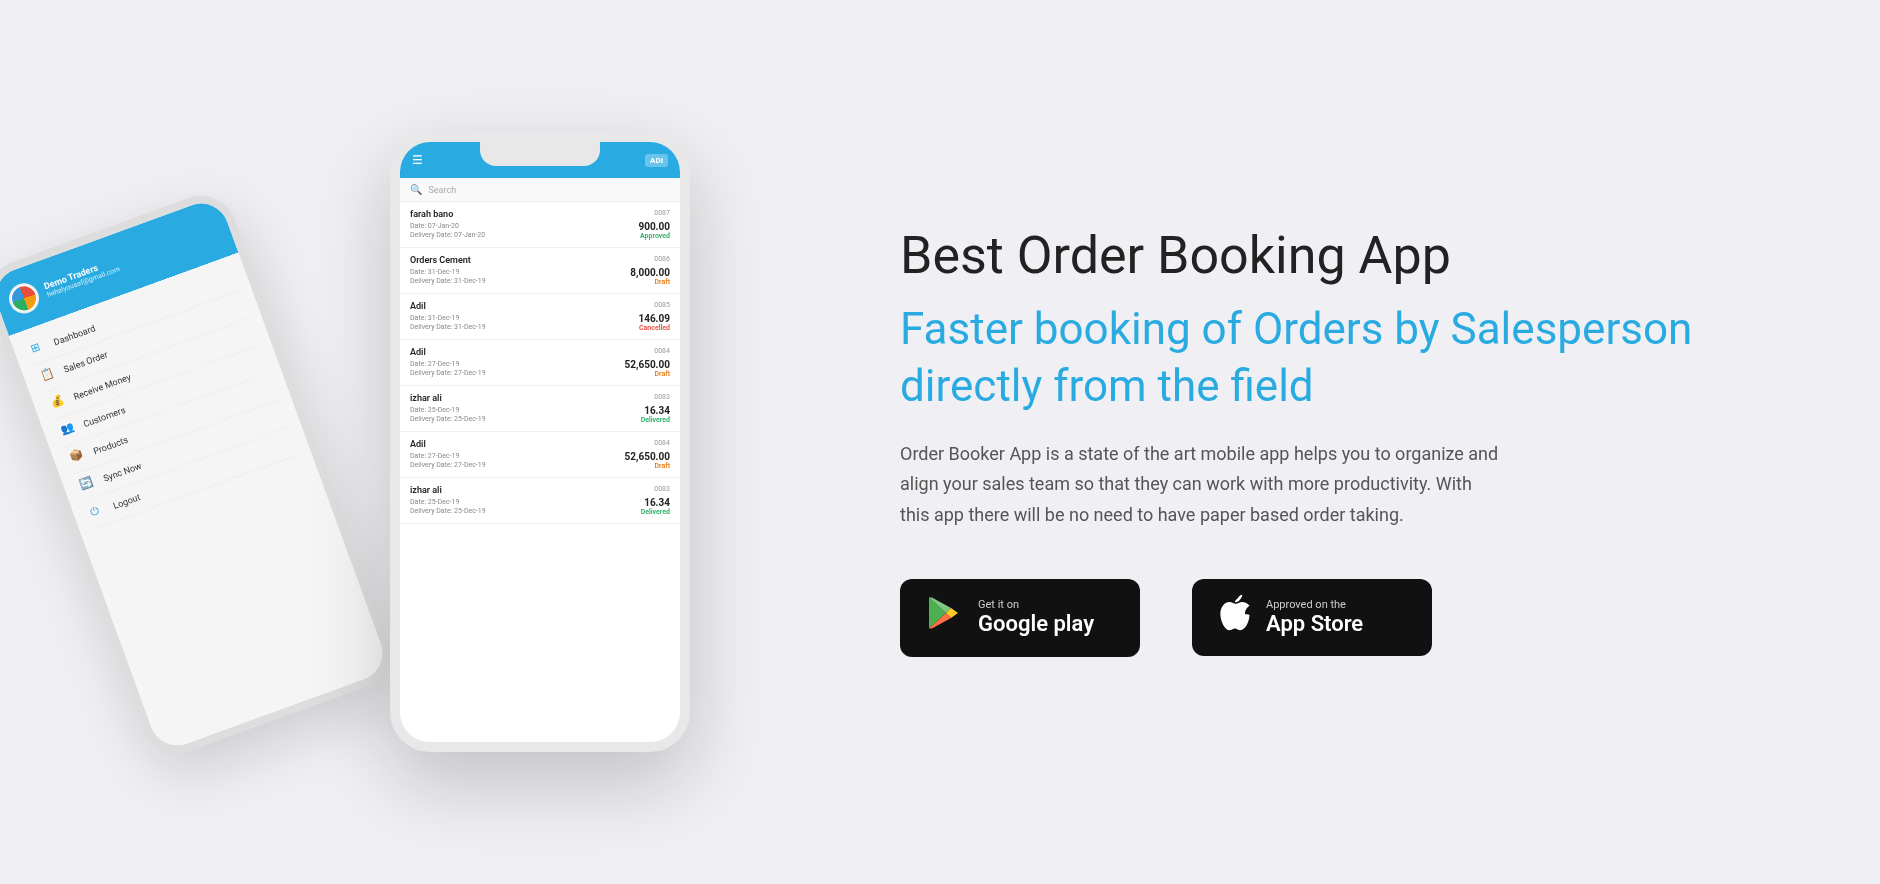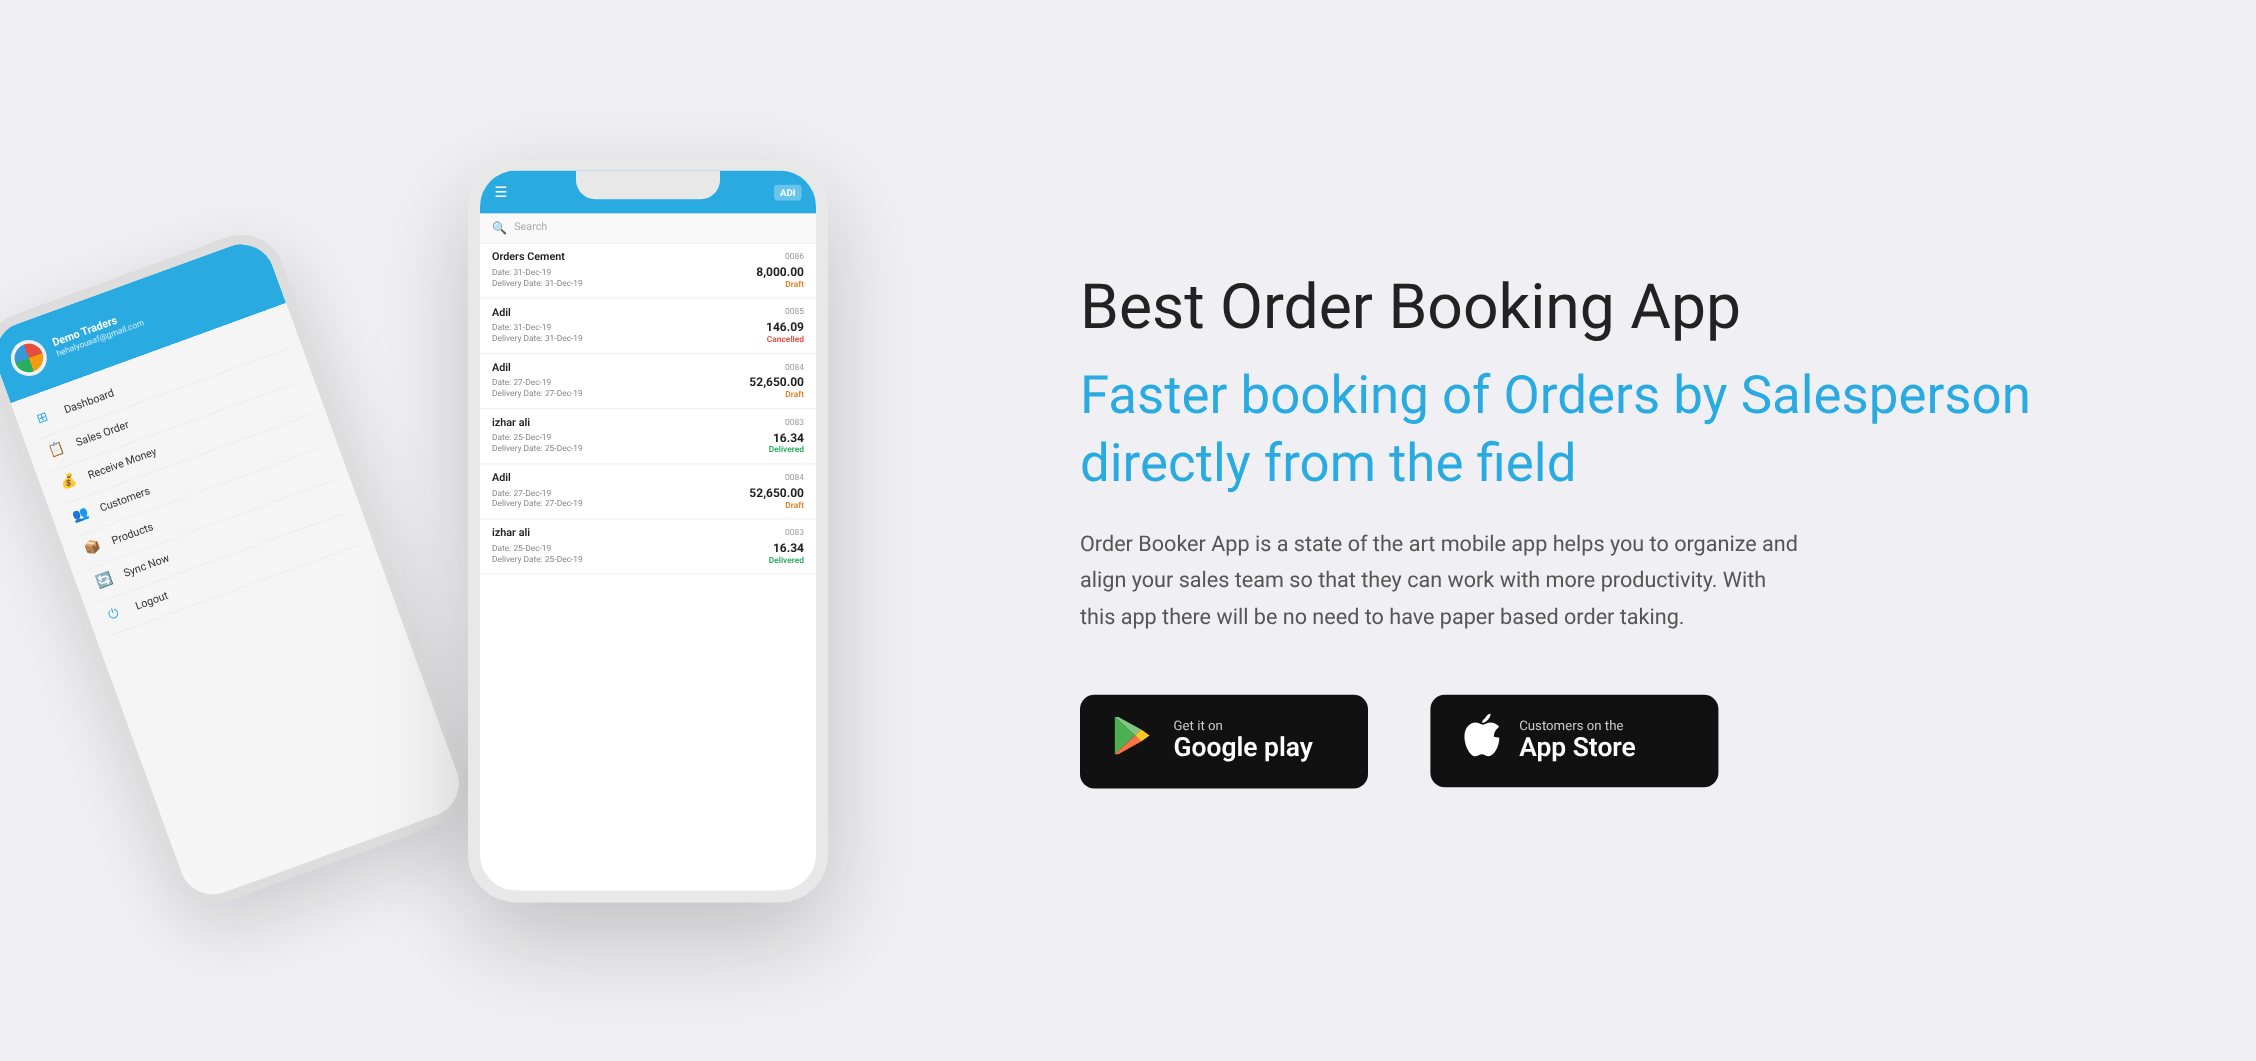--- a/index.html
+++ b/index.html
@@ -414,20 +414,36 @@
         <span class="adi-badge">ADI</span>
       </div>
 
       <div class="phone-search">
         <span class="search-icon-small">🔍</span>
         <span class="search-placeholder">Search</span>
       </div>
 
       <div class="phone-orders-list">
 
+        <div class="order-item">
+          <div class="order-item-top">
+            <span class="order-name">farah bano</span>
+            <span class="order-number">0087</span>
+          </div>
+          <div class="order-meta">
+            <div class="order-date-info">
+              <span class="order-date">Date:  07-Jan-20</span>
+              <span class="order-date">Delivery Date:  07-Jan-20</span>
+            </div>
+            <div style="text-align:right">
+              <div class="order-amount">900.00</div>
+              <div class="order-status status-approved">Approved</div>
+            </div>
+          </div>
+        </div>
 
         <div class="order-item">
           <div class="order-item-top">
             <span class="order-name">Orders Cement</span>
             <span class="order-number">0086</span>
           </div>
           <div class="order-meta">
             <div class="order-date-info">
               <span class="order-date">Date:  31-Dec-19</span>
               <span class="order-date">Delivery Date:  31-Dec-19</span>
@@ -554,21 +570,21 @@
         </div>
       </div>
 
       <div class="app-button">
         <div style="font-size:36px; color:white;">
           <svg width="36" height="40" viewBox="0 0 36 44" xmlns="http://www.w3.org/2000/svg">
             <path d="M30 23c0-6 5-9 5-9s-3-4-8-4c-3 0-5 2-7 2s-4-2-7-2c-5 0-10 5-10 13 0 8 5 18 10 18 2 0 4-2 6-2s4 2 6 2c5 0 10-9 10-17zM22 6c1-2 3-4 5-4 0 2-1 4-3 6-1 1-3 3-5 2 0-1 1-3 3-4z" fill="white"></path>
           </svg>
         </div>
         <div class="app-button-text">
-          <span class="app-button-small">Customers on the</span>
+          <span class="app-button-small">Approved on the</span>
           <span class="app-button-large">App Store</span>
         </div>
       </div>
 
     </div>
 
   </div>
 
 </div>
 

